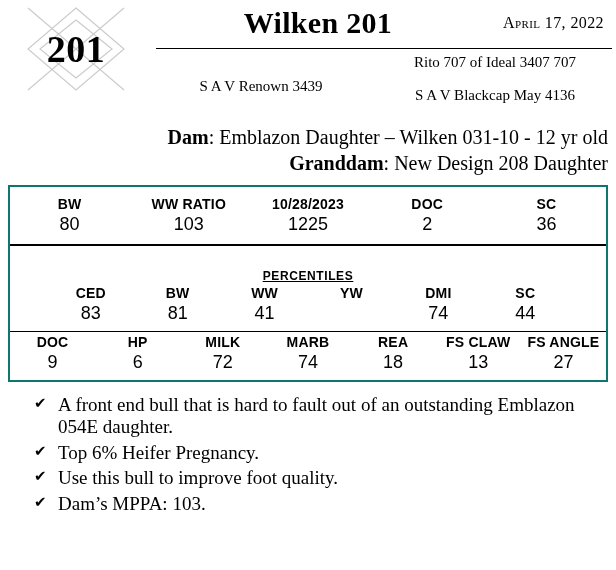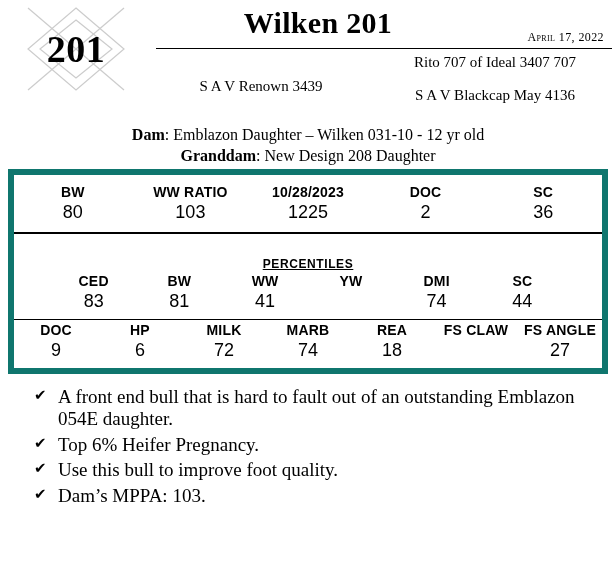--- a/index.html
+++ b/index.html
@@ -67,22 +67,22 @@
   .title-rule {
     position: absolute;
     left: 148px;
     top: 44px;
     width: 456px;
     border-top: 1.5px solid #000;
   }
   .sale-date {
     position: absolute;
     right: 4px;
-    top: 26px;
-    font-size: 12px;
+    top: 10px;
+    font-size: 16px;
     font-variant: small-caps;
     letter-spacing: 0.4px;
   }
 
   .sire-block {
     position: absolute;
     left: 150px;
     top: 52px;
     width: 206px;
     text-align: center;
@@ -97,37 +97,37 @@
     top: 50px;
     width: 242px;
     text-align: center;
     font-size: 15px;
   }
   .dam-sire-block .gp2 {
     margin-top: 16px;
   }
 
   .dam-line, .granddam-line {
-    text-align: center;
-    font-size: 16px;
+    text-align: right;
+    font-size: 20px;
   }
   .dam-line {
     margin-top: 2px;
   }
   .granddam-line {
     margin-top: 3px;
   }
   .lbl {
     font-weight: bold;
   }
 
   
   .epd-box {
-    margin-top: 4px;
-    border: 6px solid #0f766e;
+    margin-top: 10px;
+    border: 2px solid #0f766e;
     box-sizing: border-box;
   }
   .epd-row {
     display: flex;
     padding: 6px 0 7px 0;
   }
   .epd-row.top {
     padding-top: 9px;
     padding-bottom: 9px;
   }
@@ -306,20 +306,21 @@
       <div class="cell">
         <div class="h">MARB</div>
         <div class="v">74</div>
       </div>
       <div class="cell">
         <div class="h">REA</div>
         <div class="v">18</div>
       </div>
       <div class="cell">
         <div class="h">FS CLAW</div>
+        <div class="v">13</div>
       </div>
       <div class="cell">
         <div class="h">FS ANGLE</div>
         <div class="v">27</div>
       </div>
     </div>
 
   </div>
 
   <div class="notes">

